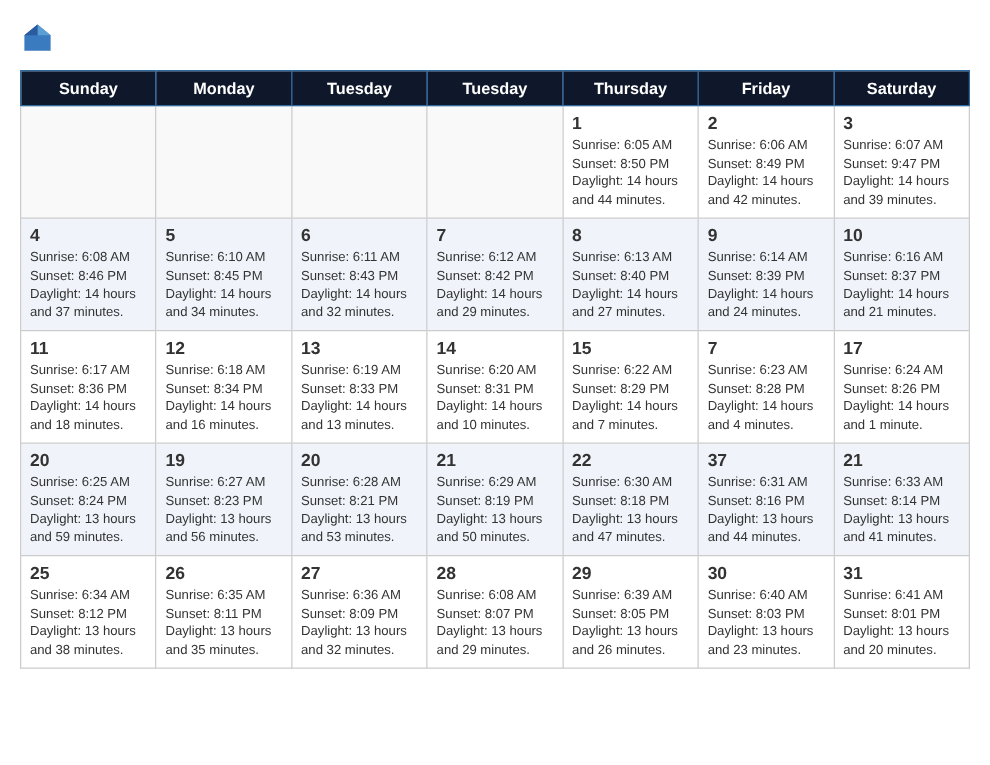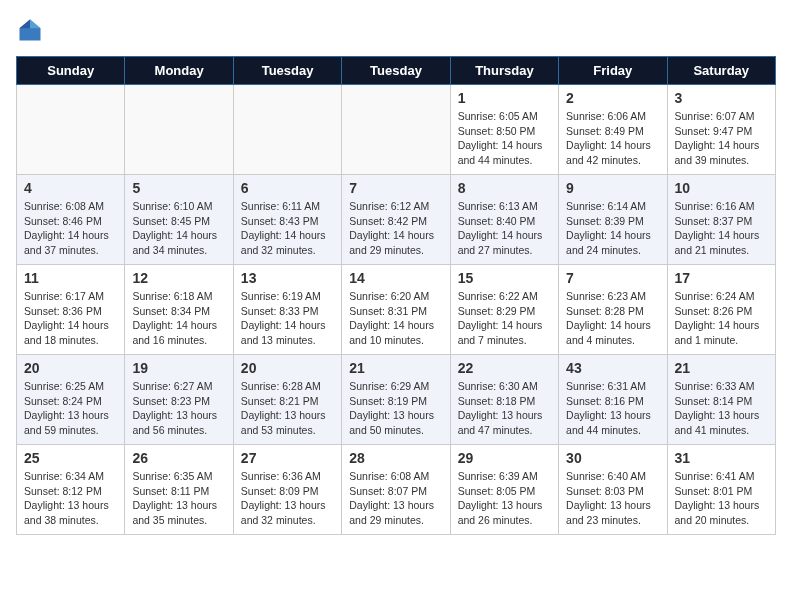--- a/index.html
+++ b/index.html
@@ -289,21 +289,21 @@
 and 50 minutes.</div>
         </td>
         <td>
           <span class="day-num">22</span>
           <div class="day-info">Sunrise: 6:30 AM
 Sunset: 8:18 PM
 Daylight: 13 hours
 and 47 minutes.</div>
         </td>
         <td>
-          <span class="day-num">43</span>
+          <span class="day-num">37</span>
           <div class="day-info">Sunrise: 6:31 AM
 Sunset: 8:16 PM
 Daylight: 13 hours
 and 44 minutes.</div>
         </td>
         <td>
           <span class="day-num">21</span>
           <div class="day-info">Sunrise: 6:33 AM
 Sunset: 8:14 PM
 Daylight: 13 hours

